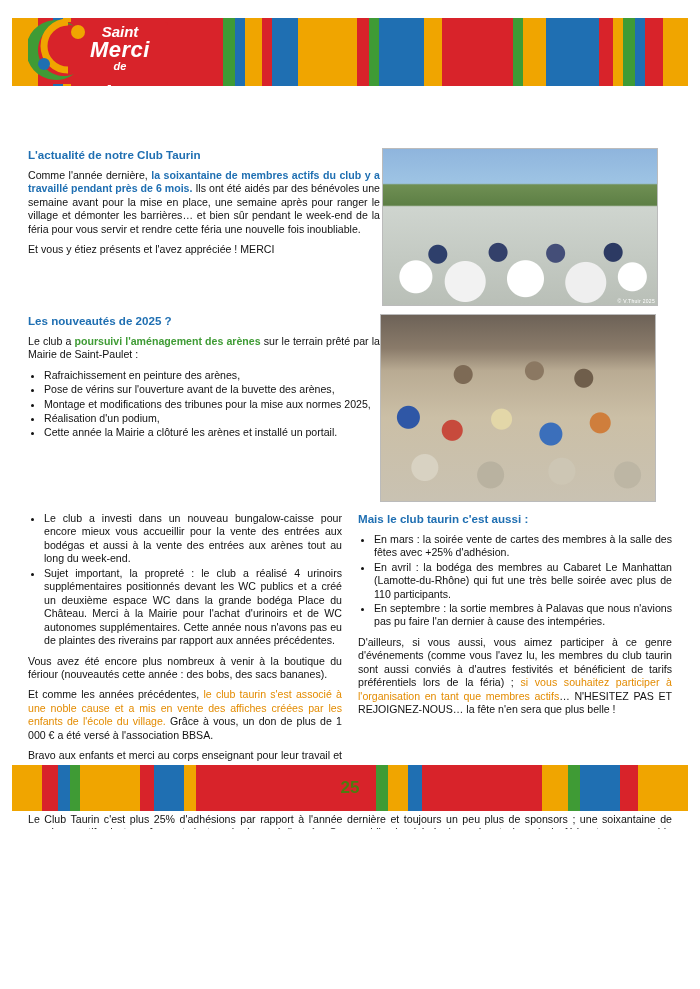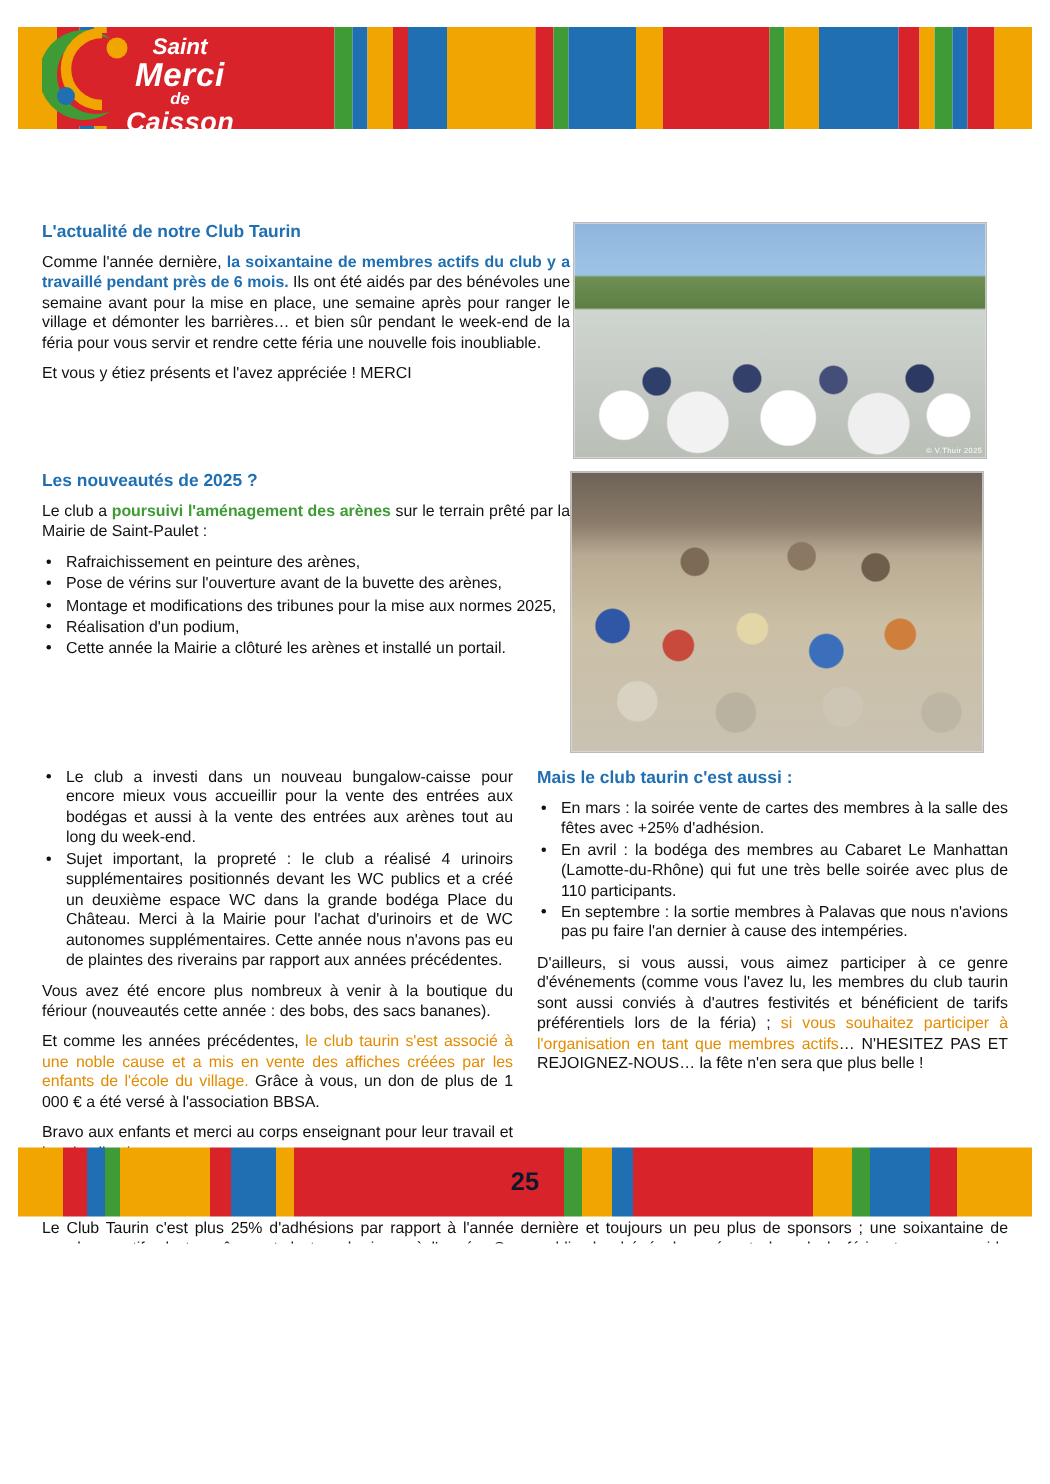--- a/index.html
+++ b/index.html
@@ -51,21 +51,21 @@
     width: 96px;
     color: #ffffff;
     font-weight: bold;
     font-style: italic;
     text-align: center;
     line-height: 1;
   }
   .logo-l1 { font-size: 15px; }
   .logo-l2 { font-size: 22px; letter-spacing: .5px; }
   .logo-l3 { font-size: 11px; }
-  .logo-l4 { font-size: 18px; letter-spacing: .3px; }
+  .logo-l4 { font-size: 23px; letter-spacing: .3px; margin-top: 12px; }
 
   
   .title {
     position: absolute;
     top: 106px; left: 28px;
     width: 640px;
     font-size: 30px;
     font-weight: bold;
     color: #d8232a;
     letter-spacing: .2px;
@@ -128,21 +128,21 @@
     bottom: 18px; left: 12px;
     width: 676px; height: 46px;
     display: flex;
     flex-direction: row;
   }
   .pagenum {
     position: absolute;
     bottom: 18px; left: 0; width: 700px;
     height: 46px;
     display: flex; align-items: center; justify-content: center;
-    color: #0f172a;
+    color: #4d7c0f;
     font-size: 17px;
     font-weight: bold;
     z-index: 3;
   }
 
   
   .img-horses {
     position: absolute; inset: 0;
     background:
       linear-gradient(to bottom, #8fb5dd 0%, #9ec4e4 22%, #6f8f53 23%, #5d7f45 36%, #cfd5cf 37%, #b9bfb7 100%);

